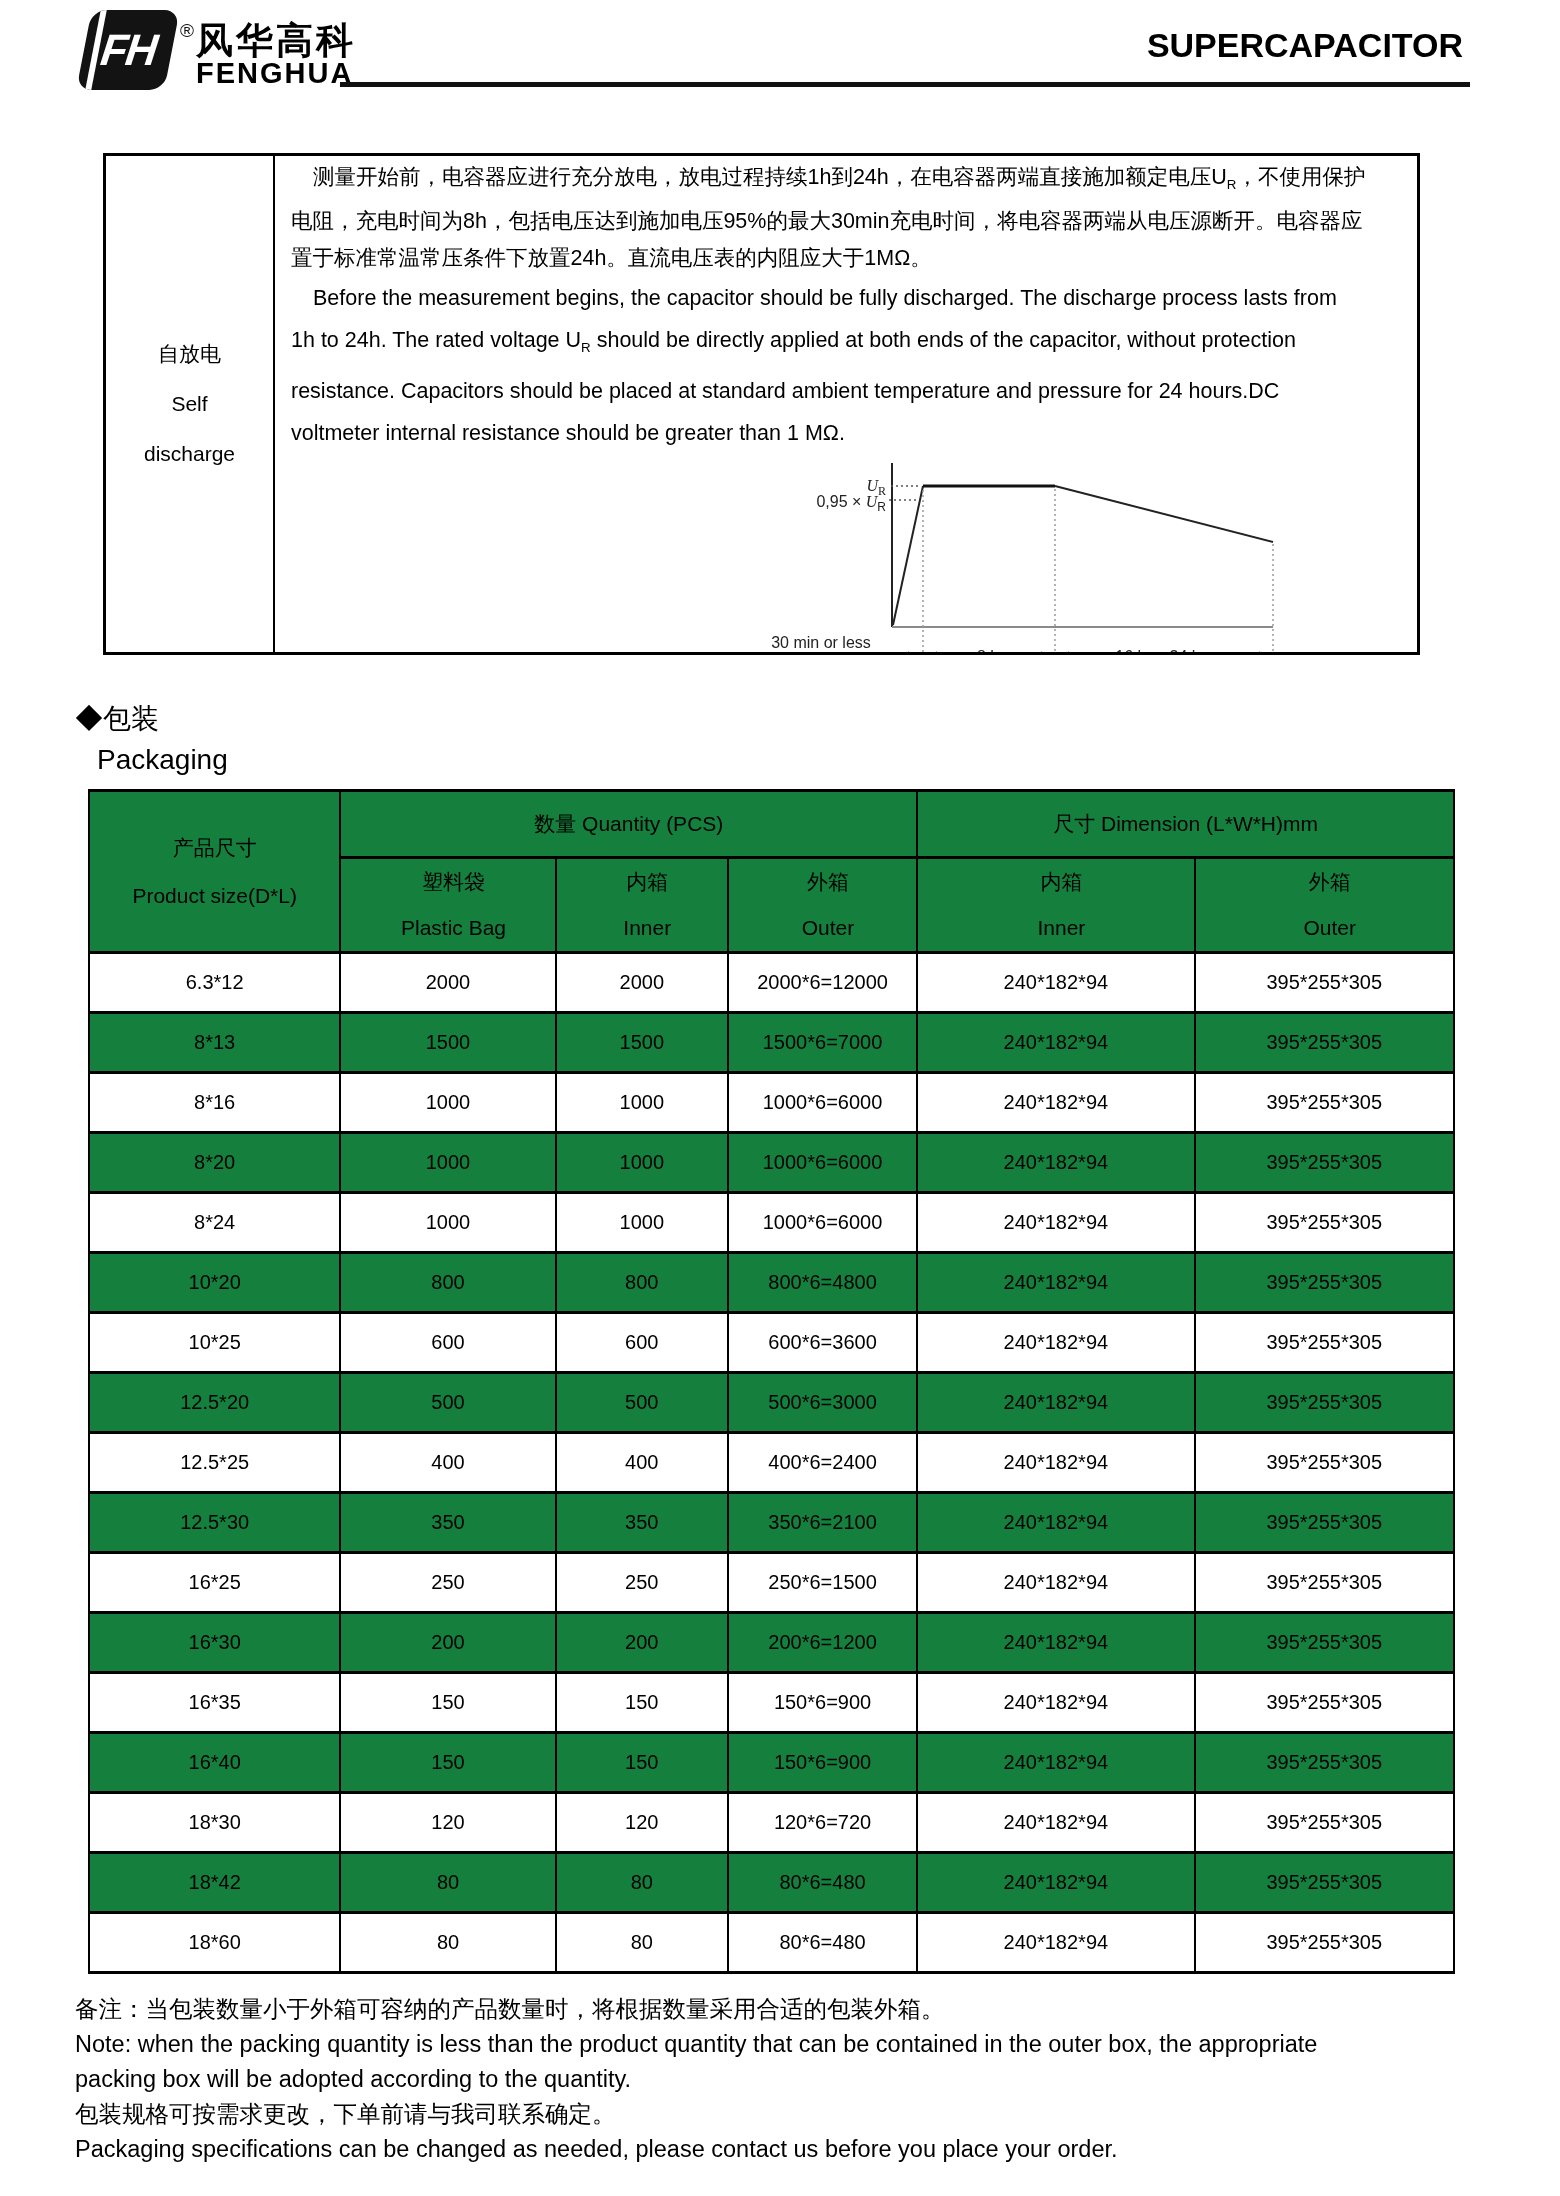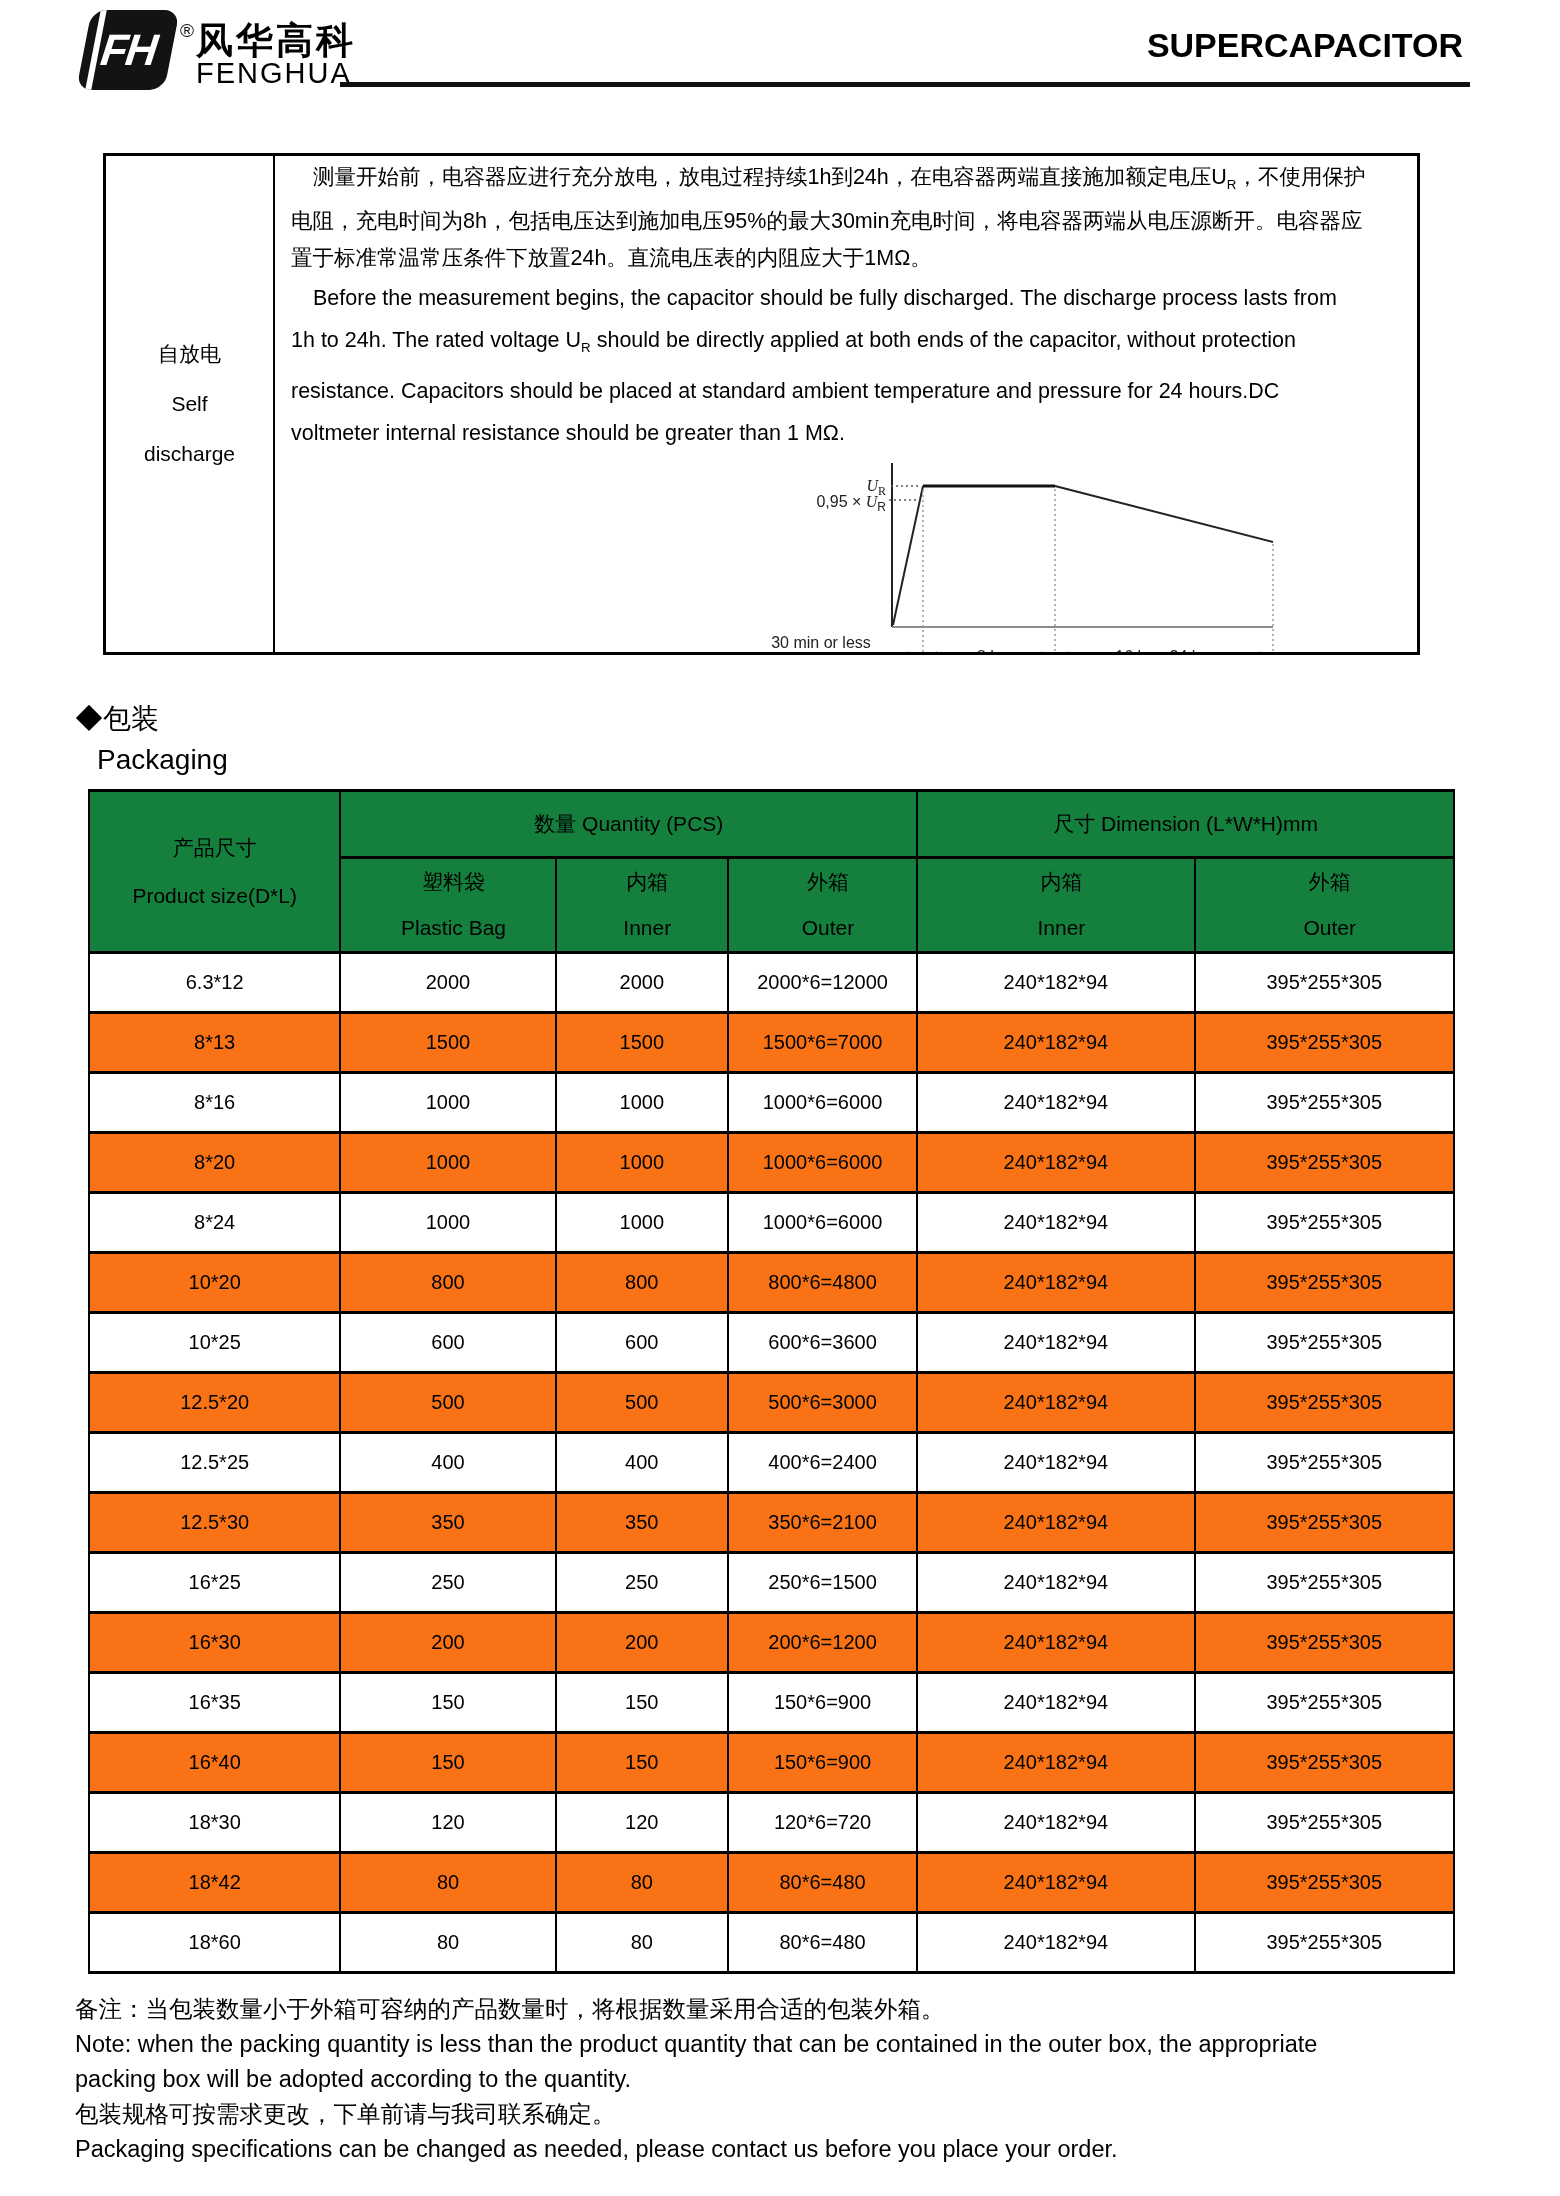--- a/index.html
+++ b/index.html
@@ -8,21 +8,21 @@
   
   .header{position:relative;height:96px;}
   .logo{position:absolute;left:74px;top:8px;display:flex;align-items:flex-start;}
   .mark-wrap{position:relative;width:112px;height:84px;}
   .mark{position:absolute;left:10px;top:2px;width:88px;height:80px;background:#131313;border-radius:15px;transform:skewX(-11deg);overflow:hidden;display:flex;align-items:center;justify-content:center;}
   .mark:before{content:"";position:absolute;left:9px;top:-6px;width:6px;height:120%;background:#fff;}
   .mark-fh{color:#fff;font-weight:bold;font-style:italic;font-size:44px;letter-spacing:-2px;transform:skewX(4deg);}
   .reg{position:absolute;right:-8px;top:12px;font-size:19px;color:#131313;}
   .logo-text{margin-left:10px;line-height:1;}
   .logo-cn{font-size:37px;font-weight:bold;letter-spacing:3px;margin-top:14px;}
-  .logo-en{font-size:29px;font-weight:normal;letter-spacing:2px;margin-top:0;}
+  .logo-en{font-size:29px;font-weight:bold;letter-spacing:2px;margin-top:0;}
   .page-title{position:absolute;right:97px;top:26px;font-size:34px;font-weight:bold;letter-spacing:0px;text-align:right;}
   .hrule{position:absolute;left:340px;right:90px;top:82px;height:5px;background:#111;}
 
   
   .sd-table{box-sizing:border-box;margin:57px 0 0 103px;width:1317px;height:502px;border:3px solid #000;display:flex;overflow:hidden;}
   .sd-label{width:167px;border-right:2px solid #000;display:flex;flex-direction:column;align-items:center;justify-content:center;font-size:21px;line-height:50px;text-align:center;flex:none;}
   .sd-content{flex:1;padding:3px 10px 0 16px;overflow:hidden;}
   .zh-line{font-size:21.5px;line-height:37px;white-space:nowrap;}
   .en-line{font-size:21.5px;line-height:42px;white-space:nowrap;}
   .indent{text-indent:22px;}
@@ -37,21 +37,21 @@
   .pkg-title-cn{margin:48px 0 0 75px;font-size:28px;line-height:32px;}
   .pkg-title-en{margin:9px 0 8px 97px;font-size:28px;line-height:32px;}
   table.pkg{border-collapse:collapse;margin:13px 0 0 88px;width:1367px;table-layout:fixed;}
   table.pkg th,table.pkg td{border:2px solid #000;border-top-width:3px;border-bottom-width:3px;text-align:center;vertical-align:middle;font-weight:normal;padding:0;}
   table.pkg th{background:#15803d;}
   tr.h1 th{height:64px;font-size:21px;}
   tr.h2 th{height:92px;font-size:21px;}
   th.psize div{line-height:48px;}
   tr.h2 th div{line-height:46px;padding-left:11px;}
   table.pkg td{height:57px;font-size:20px;background:#fff;}
-  table.pkg tr.alt td{background:#f97316;}
+  table.pkg tr.alt td{background:#15803d;}
 
   
   .notes{margin:18px 0 0 75px;}
   .note-line{font-size:23.5px;line-height:35px;}
 </style>
 </head>
 <body>
 
 <div class="header">
   <div class="logo">

